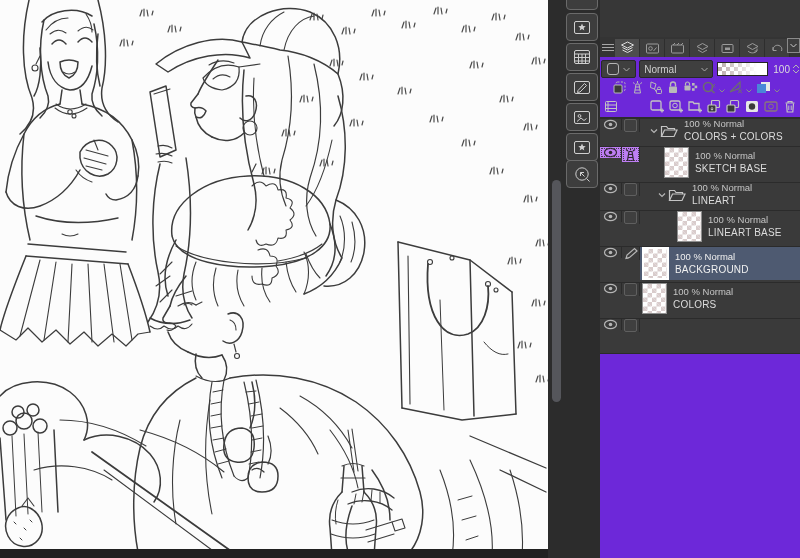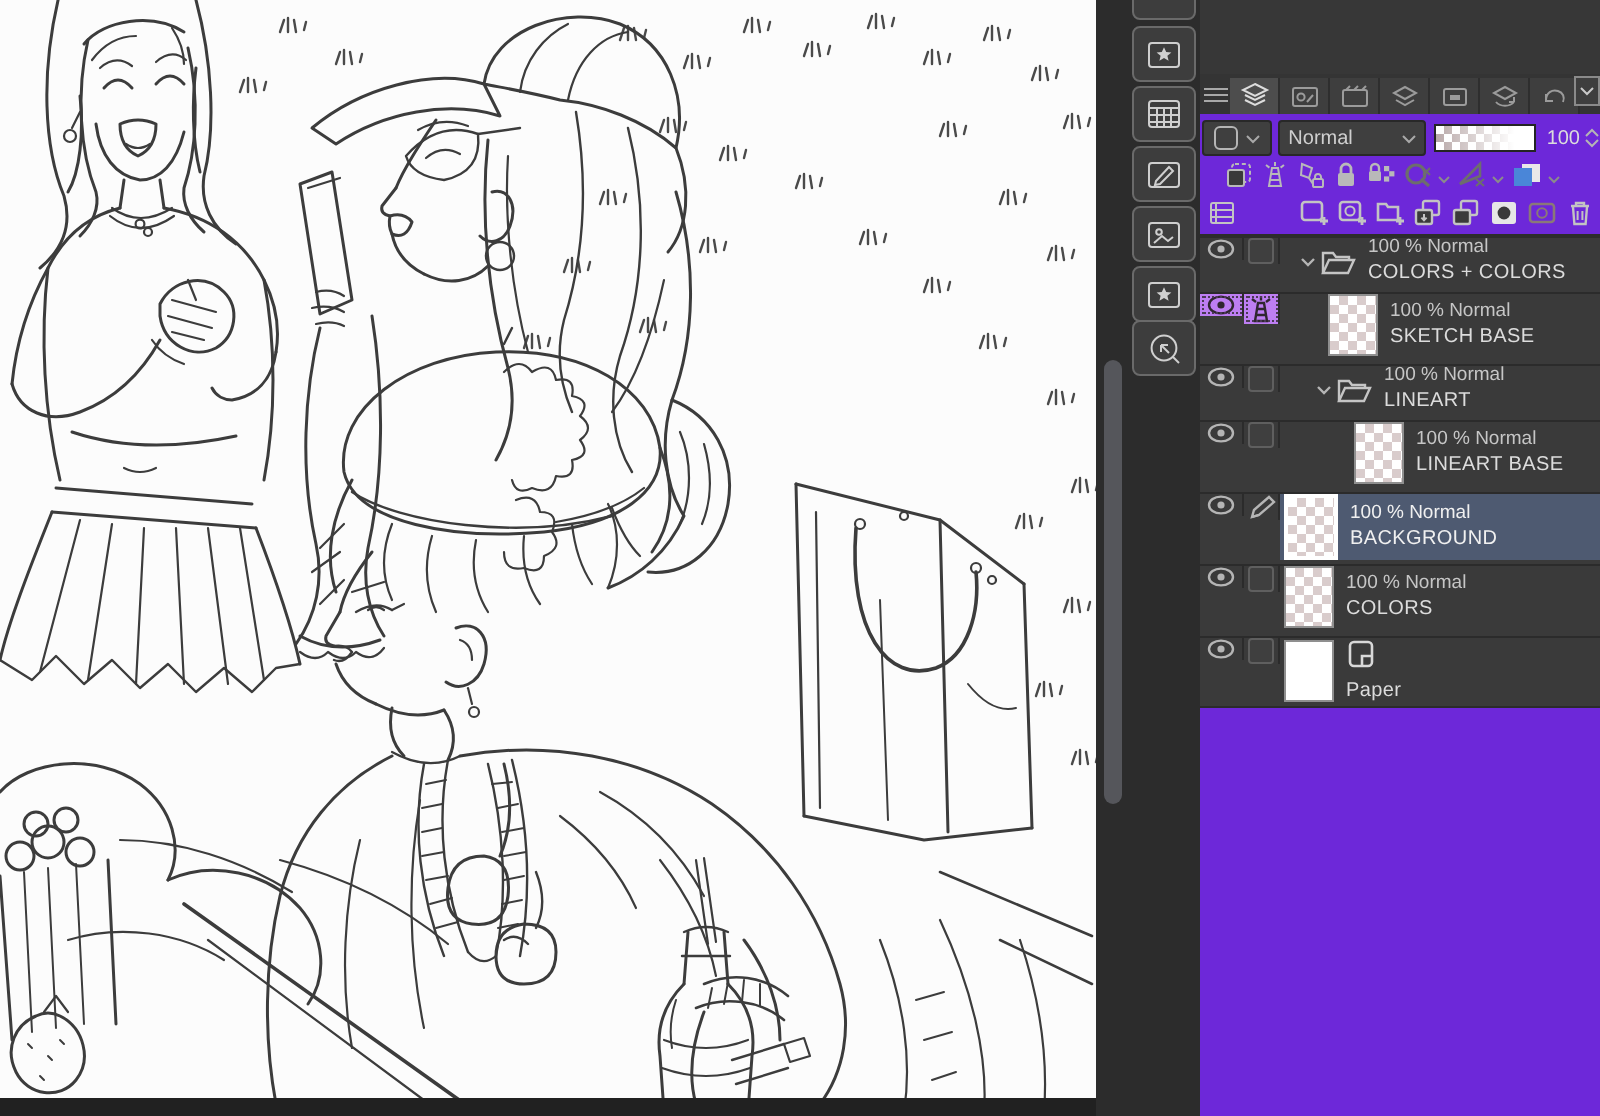--- a/index.html
+++ b/index.html
@@ -692,26 +692,16 @@
         <div class="lrow paper">
           <div class="cell eye">
             <svg width="15" height="11" viewBox="0 0 15 11">
               <ellipse cx="7.5" cy="5.5" rx="6" ry="4.2" fill="none" stroke="currentColor" stroke-width="1.2"></ellipse>
               <circle cx="7.5" cy="5.5" r="1.8" fill="currentColor"></circle>
             </svg>
           </div>
           <div class="cell chk">
             <span class="cb"></span>
           </div>
-          <div class="content" style="padding-left: 2px;">
-            <span class="thumb white"></span>
-            <div class="tblock">
-              <div class="tline1"><svg class="paper-ico" width="15" height="16" viewBox="0 0 15 16">
-                  <rect x="2" y="2" width="11" height="12" rx="2" fill="none" stroke="currentColor" stroke-width="1.3"></rect>
-                  <path d="M8 13.5 L8 9 L13 9" fill="none" stroke="currentColor" stroke-width="1.3"></path>
-                </svg></div>
-              <div class="tline2">Paper</div>
-            </div>
-          </div>
         </div>
       </div>
   </div>
 </div>
 
 </body></html>

